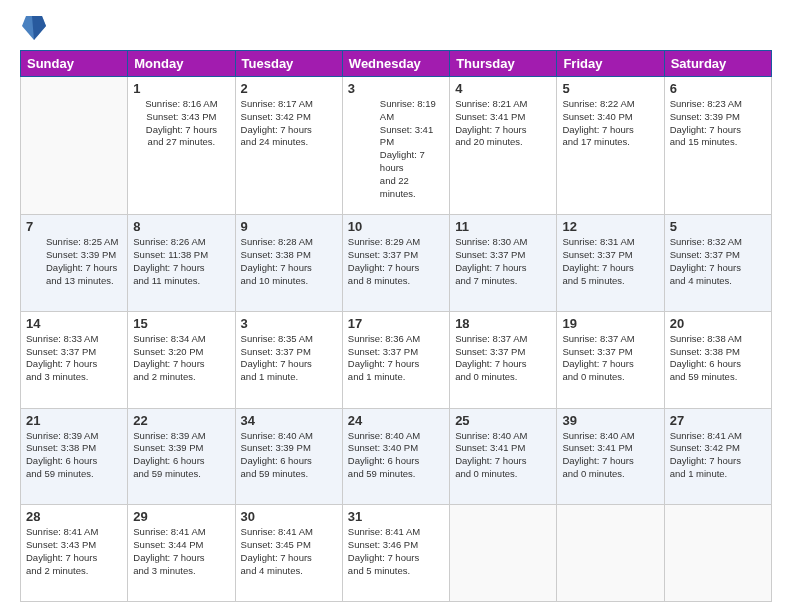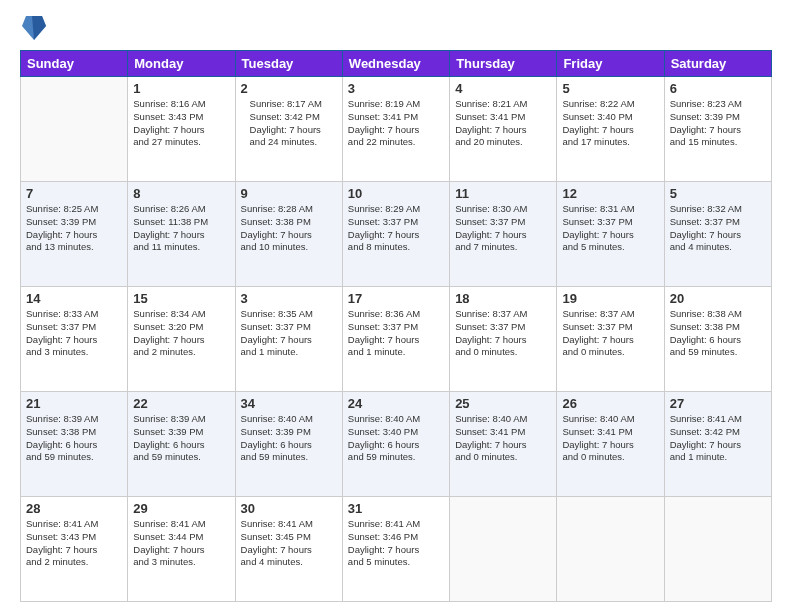--- a/index.html
+++ b/index.html
@@ -51,21 +51,21 @@
       color: #555;
     }
     .calendar {
       flex: 1;
       border: 1px solid #ccc;
       border-collapse: collapse;
       width: 100%;
       table-layout: fixed;
     }
     .calendar th {
-      background-color: #6d28d9;
+      background-color: #a21caf;
       color: #fff;
       text-align: left;
       padding: 5px 6px;
       font-size: 13px;
       border: 1px solid #1a5a9f;
     }
     .calendar td {
       border: 1px solid #ccc;
       vertical-align: top;
       padding: 4px 5px;
@@ -122,35 +122,35 @@
           <th>Thursday</th>
           <th>Friday</th>
           <th>Saturday</th>
         </tr>
     </thead>
     <tbody id="calendar-body">
     <tr>
           <td class="empty-cell"></td>
           <td>
             <div class="day-number">1</div>
-            <div class="day-info" style="white-space: pre-line;">Sunrise: 8:16 AM
+            <div class="day-info" style="white-space: pre-line; text-align: center;">Sunrise: 8:16 AM
 Sunset: 3:43 PM
 Daylight: 7 hours
 and 27 minutes.</div>
           </td>
           <td>
             <div class="day-number">2</div>
-            <div class="day-info" style="white-space: pre-line; margin-left: 9px;">Sunrise: 8:17 AM
+            <div class="day-info" style="white-space: pre-line;">Sunrise: 8:17 AM
 Sunset: 3:42 PM
 Daylight: 7 hours
 and 24 minutes.</div>
           </td>
           <td>
             <div class="day-number">3</div>
-            <div class="day-info" style="white-space: pre-line;">Sunrise: 8:19 AM
+            <div class="day-info" style="white-space: pre-line; margin-left: 32px;">Sunrise: 8:19 AM
 Sunset: 3:41 PM
 Daylight: 7 hours
 and 22 minutes.</div>
           </td>
           <td>
             <div class="day-number">4</div>
             <div class="day-info" style="white-space: pre-line;">Sunrise: 8:21 AM
 Sunset: 3:41 PM
 Daylight: 7 hours
 and 20 minutes.</div>
@@ -166,21 +166,21 @@
             <div class="day-number">6</div>
             <div class="day-info" style="white-space: pre-line;">Sunrise: 8:23 AM
 Sunset: 3:39 PM
 Daylight: 7 hours
 and 15 minutes.</div>
           </td>
         </tr>
         <tr class="row-alt">
           <td>
             <div class="day-number">7</div>
-            <div class="day-info" style="white-space: pre-line;">Sunrise: 8:25 AM
+            <div class="day-info" style="white-space: pre-line; margin-left: 20px;">Sunrise: 8:25 AM
 Sunset: 3:39 PM
 Daylight: 7 hours
 and 13 minutes.</div>
           </td>
           <td>
             <div class="day-number">8</div>
             <div class="day-info" style="white-space: pre-line;">Sunrise: 8:26 AM
 Sunset: 11:38 PM
 Daylight: 7 hours
 and 11 minutes.</div>
@@ -302,21 +302,21 @@
 and 59 minutes.</div>
           </td>
           <td>
             <div class="day-number">25</div>
             <div class="day-info" style="white-space: pre-line;">Sunrise: 8:40 AM
 Sunset: 3:41 PM
 Daylight: 7 hours
 and 0 minutes.</div>
           </td>
           <td>
-            <div class="day-number">26</div>
+            <div class="day-number">39</div>
             <div class="day-info" style="white-space: pre-line;">Sunrise: 8:40 AM
 Sunset: 3:41 PM
 Daylight: 7 hours
 and 0 minutes.</div>
           </td>
           <td>
             <div class="day-number">27</div>
             <div class="day-info" style="white-space: pre-line;">Sunrise: 8:41 AM
 Sunset: 3:42 PM
 Daylight: 7 hours

